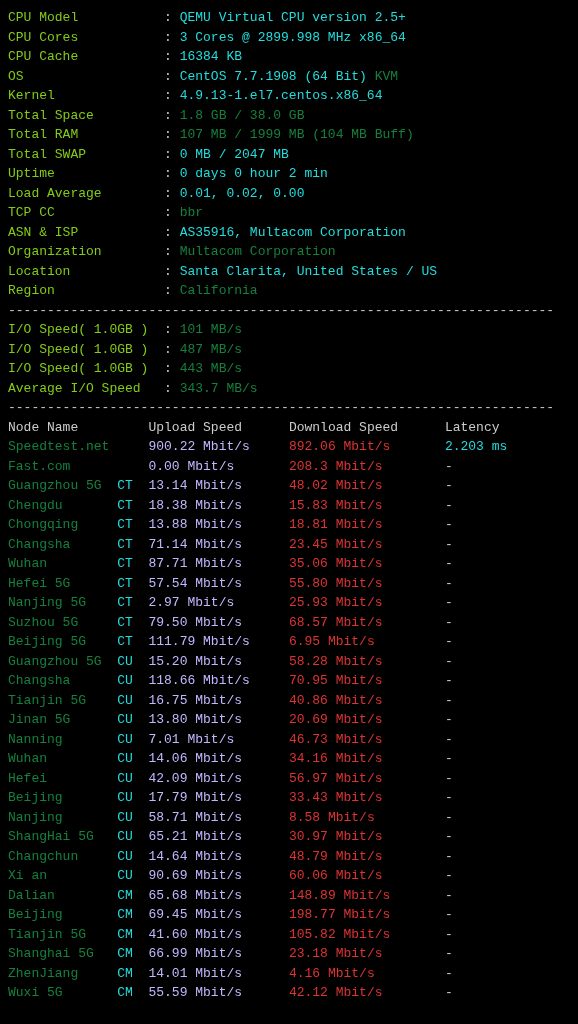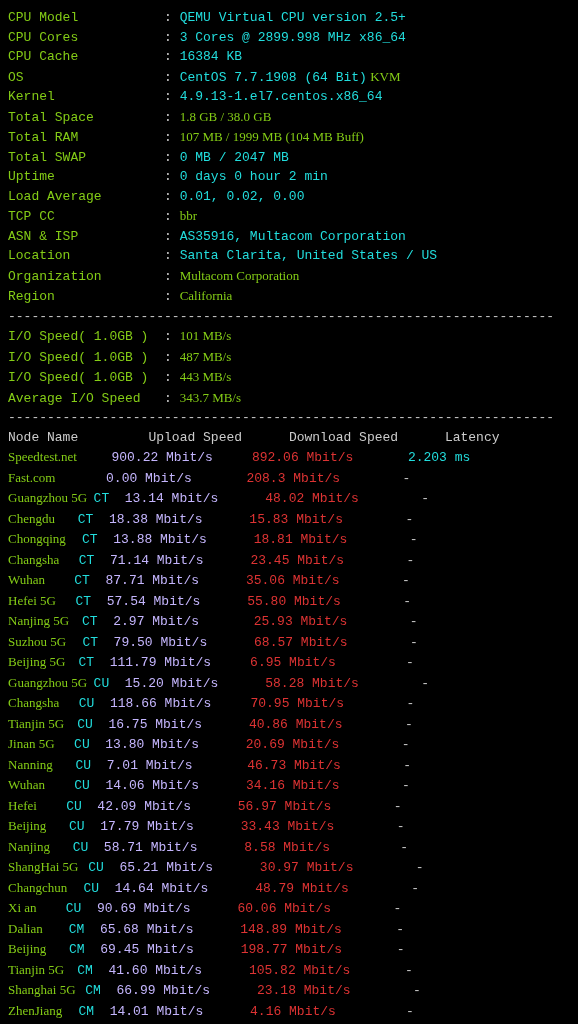--- a/index.html
+++ b/index.html
@@ -9,21 +9,21 @@
       font-family: "Courier New", Consolas, monospace;
       font-size: 13px;
       line-height: 1.5;
       padding: 8px;
       width: 578px;
     }
     .row { white-space: pre; }
     .label { color: #84cc16; display: inline-block; }
     .colon { color: #ccc; }
     .cyan { color: #2dd; }
-    .yellow { color: #84cc16; font-family: Liberation Serif, serif; }
+    .yellow { color: #15803d; }
     .green { color: #c4b5fd; }
     .red { color: #d33; text-align: right; }
     .white { color: #ccc; }
     .divider { color: #ccc; letter-spacing: 0; overflow: hidden; white-space: nowrap; }
   </style>
 </head>
 <body>
 
 <div id="info-section">
     <div class="row"><span class="label">CPU Model           </span><span class="colon">: </span><span class="cyan">QEMU Virtual CPU version 2.5+</span></div>
@@ -31,22 +31,22 @@
     <div class="row"><span class="label">CPU Cache           </span><span class="colon">: </span><span class="cyan">16384 KB</span></div>
     <div class="row"><span class="label">OS                  </span><span class="colon">: </span><span class="cyan">CentOS 7.7.1908 (64 Bit)</span><span class="yellow"> KVM</span></div>
     <div class="row"><span class="label">Kernel              </span><span class="colon">: </span><span class="cyan">4.9.13-1.el7.centos.x86_64</span></div>
     <div class="row"><span class="label">Total Space         </span><span class="colon">: </span><span class="yellow">1.8 GB / 38.0 GB</span></div>
     <div class="row"><span class="label">Total RAM           </span><span class="colon">: </span><span class="yellow">107 MB / 1999 MB (104 MB Buff)</span></div>
     <div class="row"><span class="label">Total SWAP          </span><span class="colon">: </span><span class="cyan">0 MB / 2047 MB</span></div>
     <div class="row"><span class="label">Uptime              </span><span class="colon">: </span><span class="cyan">0 days 0 hour 2 min</span></div>
     <div class="row"><span class="label">Load Average        </span><span class="colon">: </span><span class="cyan">0.01, 0.02, 0.00</span></div>
     <div class="row"><span class="label">TCP CC              </span><span class="colon">: </span><span class="yellow">bbr</span></div>
     <div class="row"><span class="label">ASN &amp; ISP           </span><span class="colon">: </span><span class="cyan">AS35916, Multacom Corporation</span></div>
+    <div class="row"><span class="label">Organization        </span><span class="colon">: </span><span class="yellow">Multacom Corporation</span></div>
     <div class="row"><span class="label">Location            </span><span class="colon">: </span><span class="cyan">Santa Clarita, United States / US</span></div>
-    <div class="row"><span class="label">Organization        </span><span class="colon">: </span><span class="yellow">Multacom Corporation</span></div>
     <div class="row"><span class="label">Region              </span><span class="colon">: </span><span class="yellow">California</span></div>
   </div>
 <div class="divider">----------------------------------------------------------------------</div>
 <div id="io-section">
     <div class="row"><span class="label">I/O Speed( 1.0GB )  </span><span class="colon">: </span><span class="yellow">101 MB/s</span></div>
     <div class="row"><span class="label">I/O Speed( 1.0GB )  </span><span class="colon">: </span><span class="yellow">487 MB/s</span></div>
     <div class="row"><span class="label">I/O Speed( 1.0GB )  </span><span class="colon">: </span><span class="yellow">443 MB/s</span></div>
     <div class="row"><span class="label">Average I/O Speed   </span><span class="colon">: </span><span class="yellow">343.7 MB/s</span></div>
   </div>
 <div class="divider">----------------------------------------------------------------------</div>

